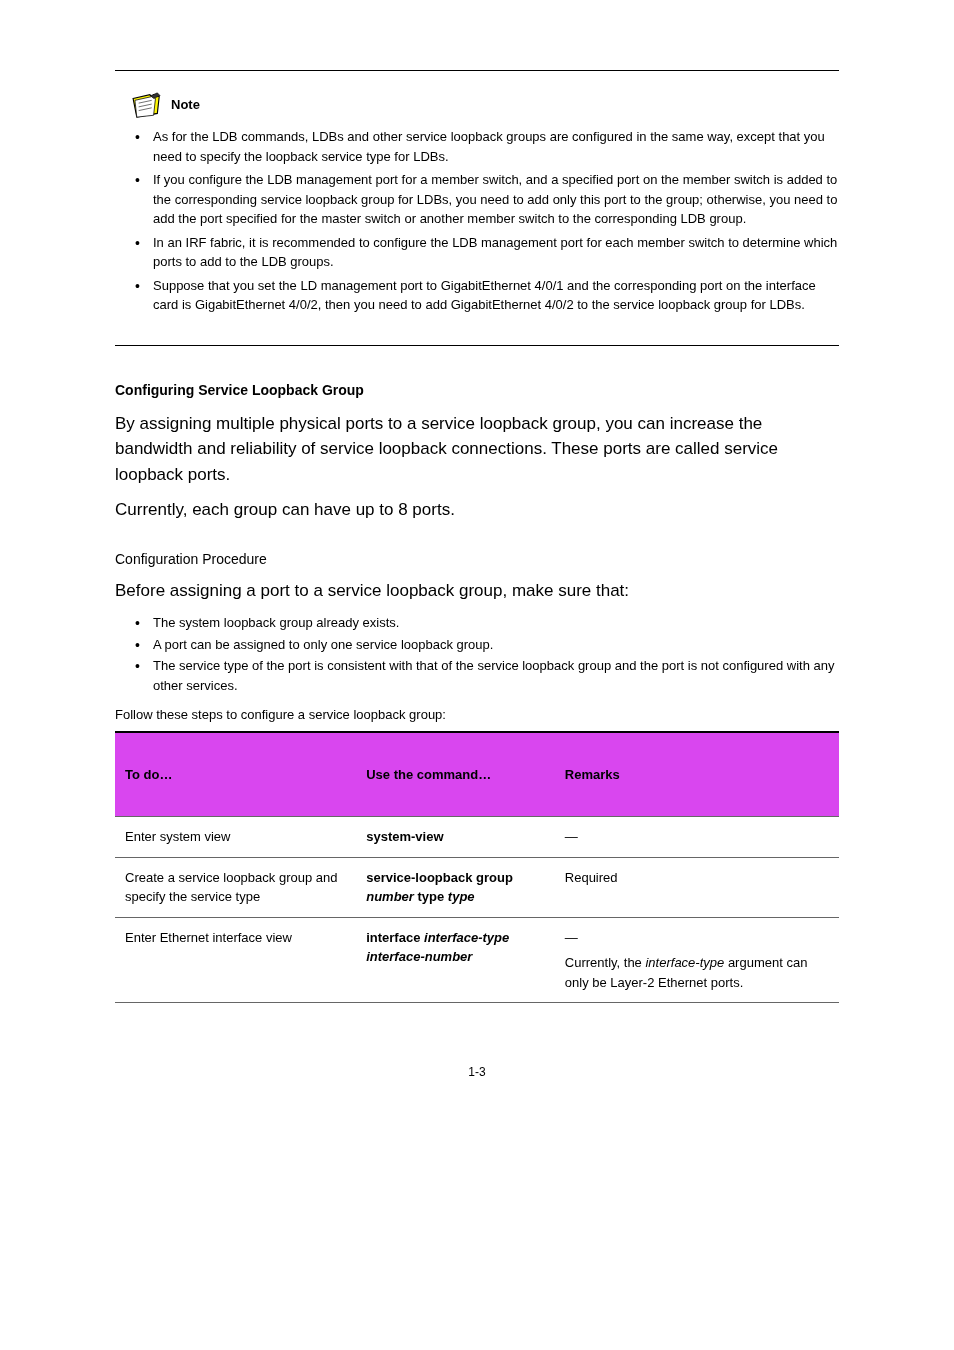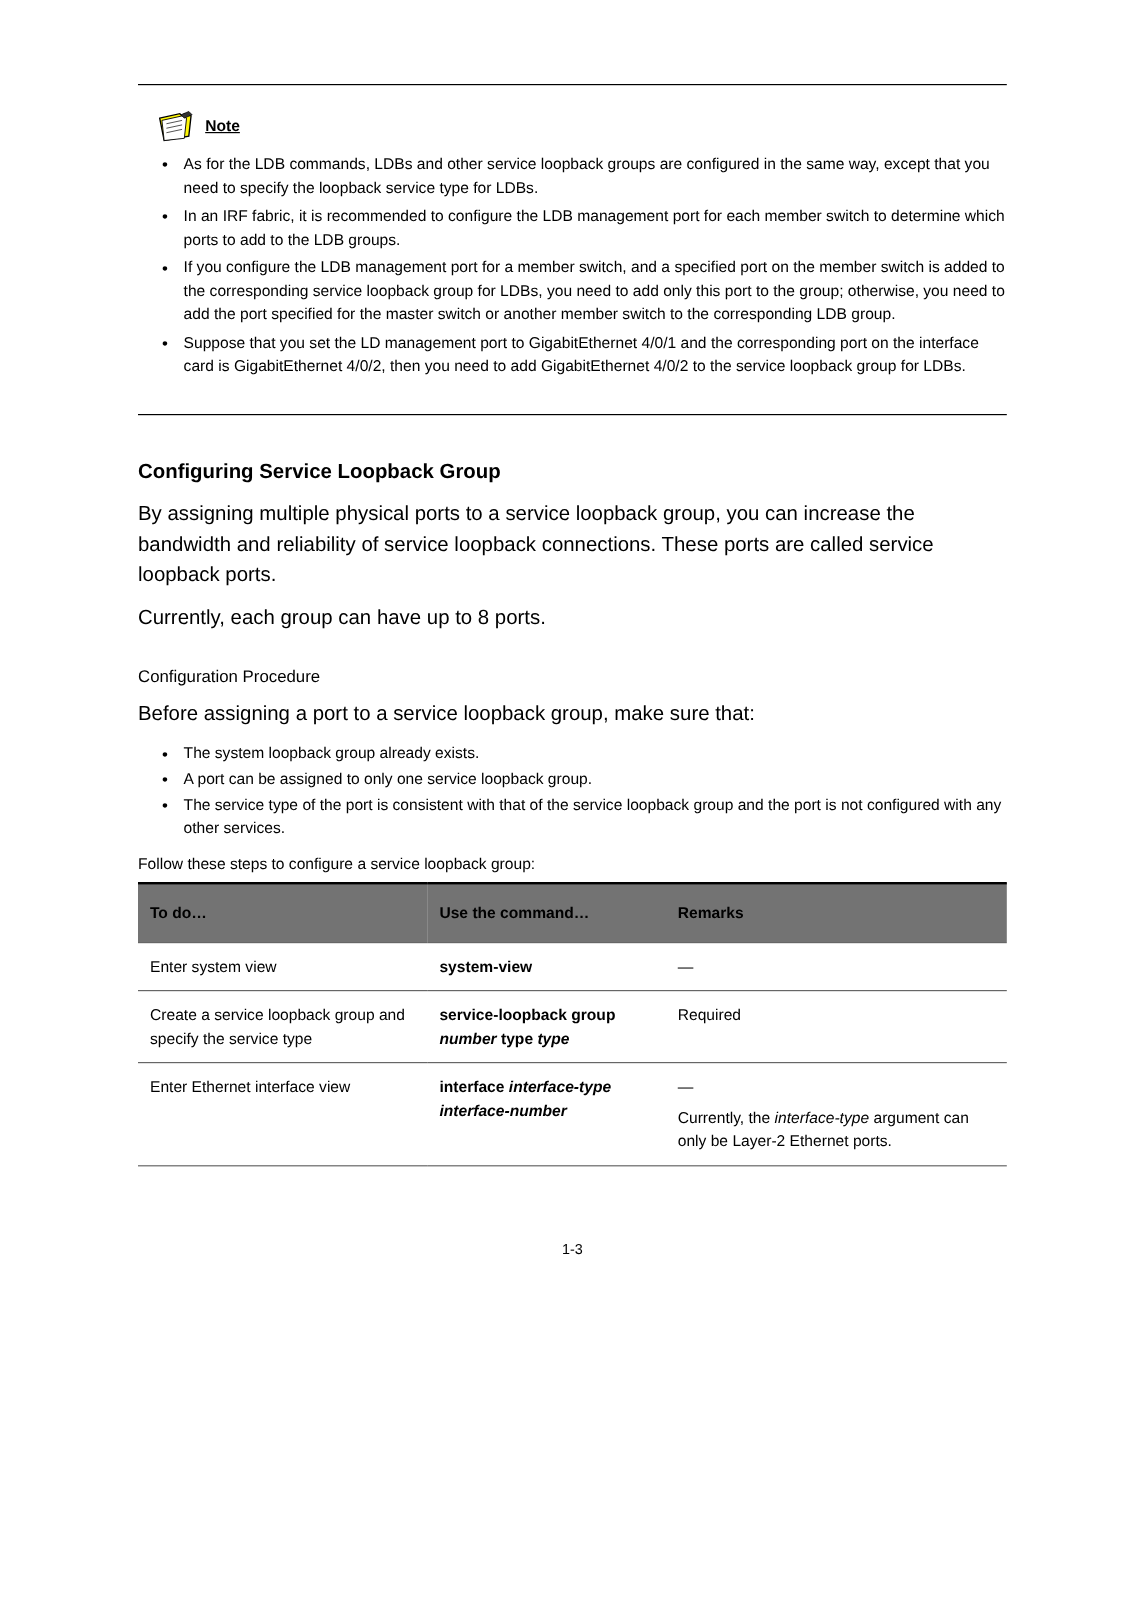--- a/index.html
+++ b/index.html
@@ -25,21 +25,20 @@
     margin: 0;
   }
   .note-block {
     margin-top: 20px;
   }
   .note-header {
     display: flex;
     align-items: center;
     margin-bottom: 8px;
     margin-left: 14px;
-    text-decoration: underline;
   }
   .note-icon {
     width: 38px;
     height: 28px;
   }
   .note-label {
     font-weight: bold;
     font-size: 13px;
     margin-left: 4px;
   }
@@ -60,21 +59,21 @@
     left: 6px;
     top: 0;
     font-size: 14px;
   }
   .hr-bottom {
     border: none;
     border-top: 1px solid #000;
     margin: 30px 0 0 0;
   }
   h2.section-h2 {
-    font-size: 17px;
+    font-size: 14px;
     font-weight: bold;
     margin: 34px 0 10px 0;
   }
   .body-para {
     font-size: 17px;
     margin: 0 0 10px 0;
   }
   h3.section-h3 {
     font-size: 14px;
     font-weight: normal;
@@ -103,22 +102,22 @@
     margin: 0 0 6px 0;
   }
   table.cmd-table {
     width: 100%;
     border-collapse: collapse;
     font-size: 13px;
   }
   table.cmd-table th {
     text-align: left;
     font-weight: bold;
-    background: #737373;
-    padding: 14px 10px;
+    background: #d946ef;
+    padding: 32px 10px;
     border-top: 2px solid #000;
     border-bottom: 1px solid #666;
   }
   table.cmd-table td {
     padding: 10px 10px;
     border-bottom: 1px solid #666;
     vertical-align: top;
   }
   table.cmd-table td.cmd {
     font-weight: bold;
@@ -149,22 +148,22 @@
           <path d="M23 5 L30 2 L33 5 L26 8 Z" fill="#333" stroke="#000" stroke-width="0.6"></path>
           <line x1="10" y1="13" x2="24" y2="10" stroke="#000" stroke-width="0.6"></line>
           <line x1="10" y1="17" x2="24" y2="14" stroke="#000" stroke-width="0.6"></line>
           <line x1="10" y1="21" x2="24" y2="18" stroke="#000" stroke-width="0.6"></line>
         </svg>
       </span>
       <span class="note-label">Note</span>
     </div>
     <ul class="note-list">
       <li>As for the LDB commands, LDBs and other service loopback groups are configured in the same way, except that you need to specify the loopback service type for LDBs.</li>
+      <li>If you configure the LDB management port for a member switch, and a specified port on the member switch is added to the corresponding service loopback group for LDBs, you need to add only this port to the group; otherwise, you need to add the port specified for the master switch or another member switch to the corresponding LDB group.</li>
       <li>In an IRF fabric, it is recommended to configure the LDB management port for each member switch to determine which ports to add to the LDB groups.</li>
-      <li>If you configure the LDB management port for a member switch, and a specified port on the member switch is added to the corresponding service loopback group for LDBs, you need to add only this port to the group; otherwise, you need to add the port specified for the master switch or another member switch to the corresponding LDB group.</li>
       <li>Suppose that you set the LD management port to GigabitEthernet 4/0/1 and the corresponding port on the interface card is GigabitEthernet 4/0/2, then you need to add GigabitEthernet 4/0/2 to the service loopback group for LDBs.</li>
     </ul>
   </div>
 
   <hr class="hr-bottom">
 
   <h2 class="section-h2">Configuring Service Loopback Group</h2>
 
   <p class="body-para">By assigning multiple physical ports to a service loopback group, you can increase the bandwidth and reliability of service loopback connections. These ports are called service loopback ports.</p>
   <p class="body-para">Currently, each group can have up to 8 ports.</p>

